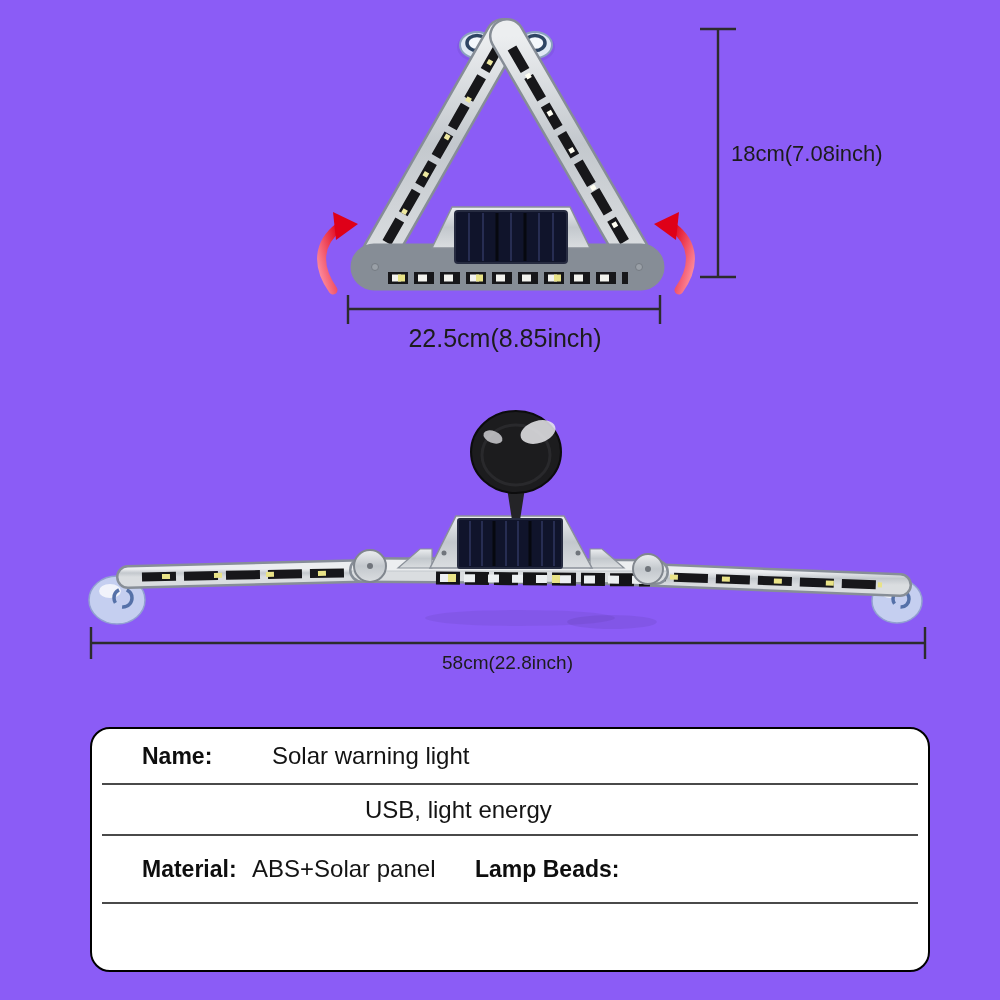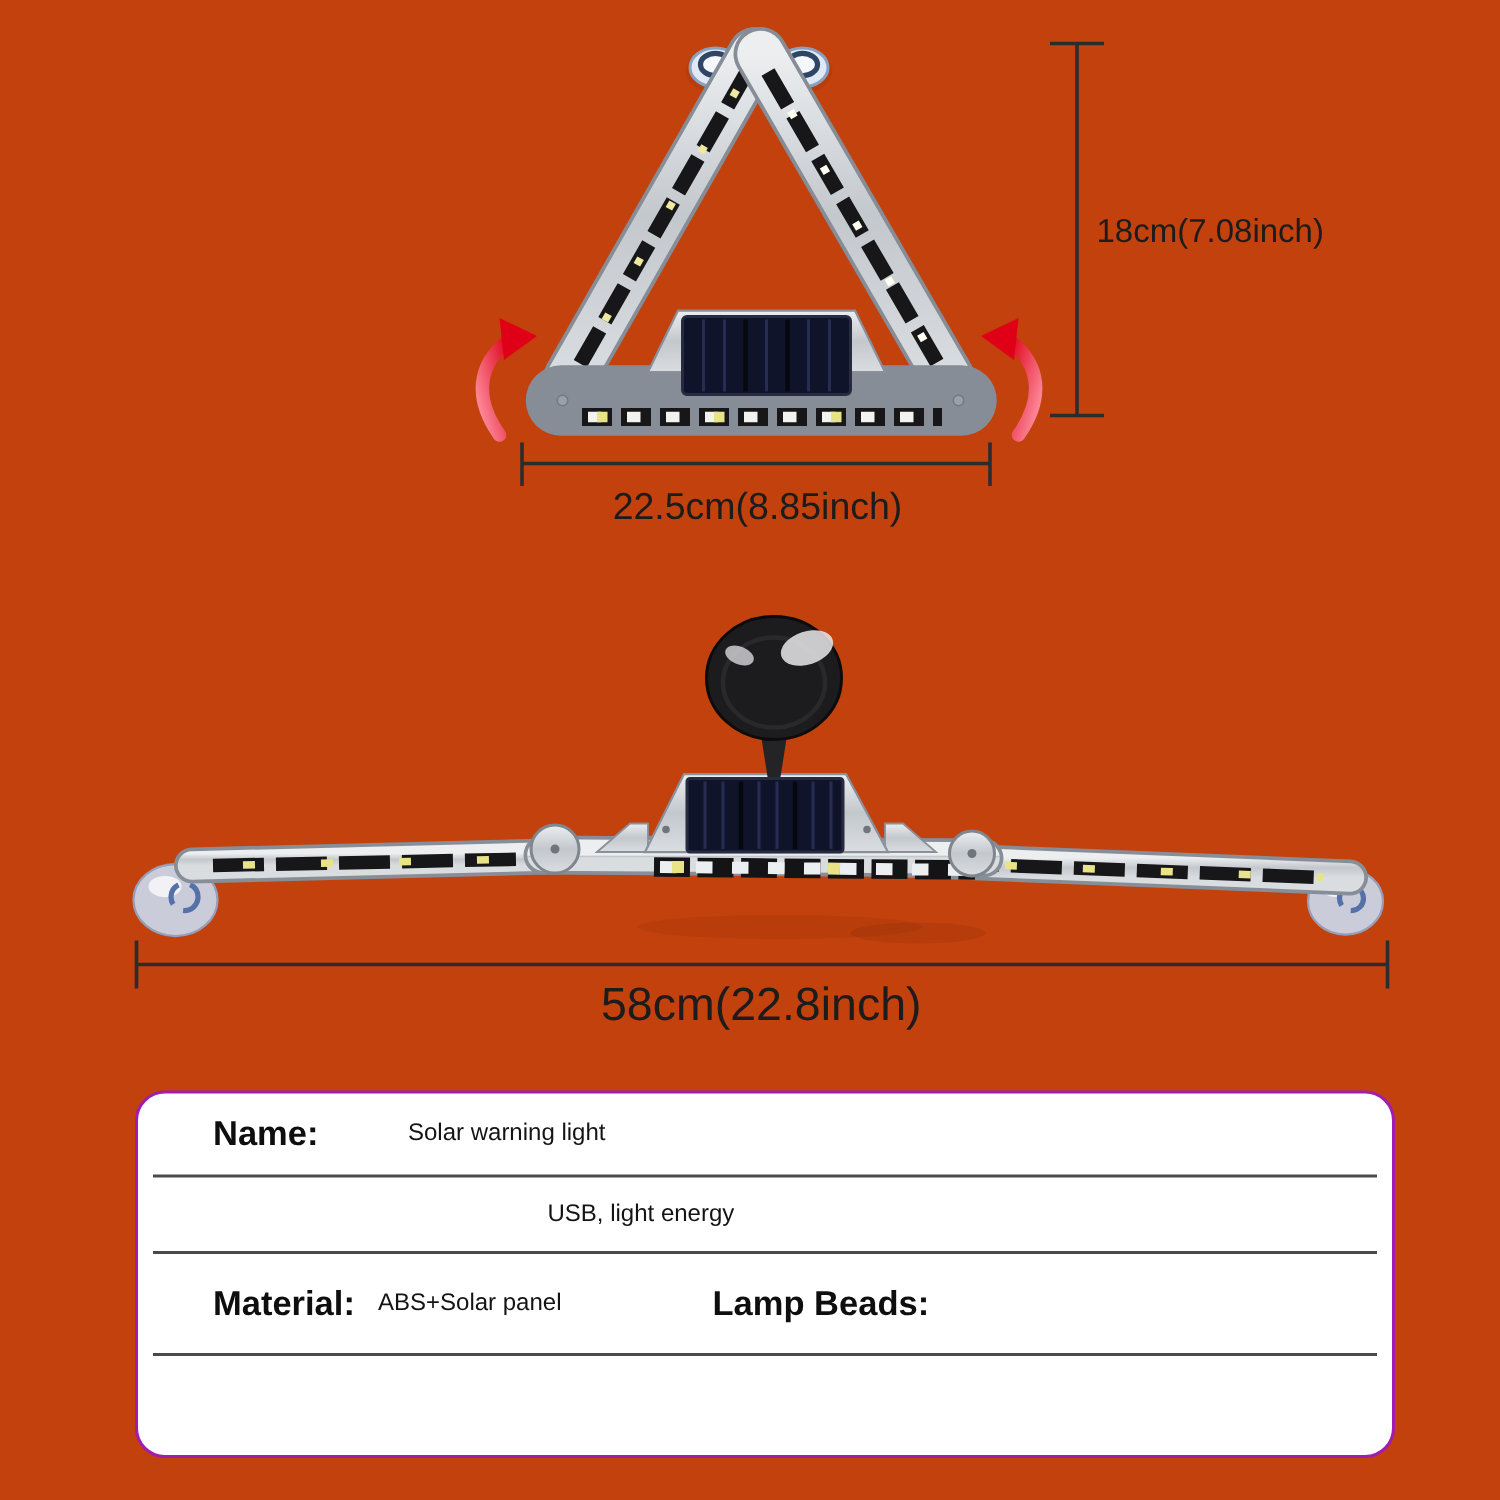--- a/index.html
+++ b/index.html
@@ -1,36 +1,36 @@
 <!DOCTYPE html>
 <html><head>
 <meta charset="utf-8">
 <style>
   html,body{margin:0;padding:0;background:#fff;}
   .canvas{
-    position:relative;width:1000px;height:1000px;background:#c2410c;
+    position:relative;width:1000px;height:1000px;background:#8b5cf6;
     font-family:"Liberation Sans", sans-serif;color:#151515;overflow:hidden;
   }
   .layer{position:absolute;inset:0;width:1000px;height:1000px;}
   .dim-label{position:absolute;color:#1c1c1c;white-space:nowrap;}
   .dim-height{left:731px;top:141px;font-size:22px;}
   .dim-tri-width{left:340px;top:324px;width:330px;text-align:center;font-size:25px;}
-  .dim-bar-width{left:90px;top:652px;width:835px;text-align:center;font-size:31px;}
+  .dim-bar-width{left:90px;top:652px;width:835px;text-align:center;font-size:19px;}
   .spec-table{
     position:absolute;left:90px;top:727px;width:840px;height:245px;
-    border:2px solid #a21caf;border-radius:20px;box-sizing:border-box;
+    border:2px solid #000000;border-radius:20px;box-sizing:border-box;
     padding:0 10px;background:#fff;
   }
   .spec-row{position:relative;box-sizing:border-box;border-bottom:2px solid #4a4a4a;}
   .spec-row.r1{height:56px;}
   .spec-row.r2{height:51px;}
   .spec-row.r3{height:68px;}
   .spec-row.r4{height:53px;}
   .spec-label{position:absolute;top:50%;transform:translateY(-50%);font-weight:700;font-size:23px;color:#0e0e0e;white-space:nowrap;}
-  .spec-value{position:absolute;top:50%;transform:translateY(-50%);font-weight:400;font-size:16px;color:#141414;white-space:nowrap;}
+  .spec-value{position:absolute;top:50%;transform:translateY(-50%);font-weight:400;font-size:24px;color:#141414;white-space:nowrap;}
   .r1 .spec-label{left:40px;} .r1 .spec-value{left:170px;}
   .r2 .spec-label{left:40px;} .r2 .spec-value{left:263px;}
   .r3 .l1{left:40px;} .r3 .v1{left:150px;} .r3 .l2{left:373px;} .r3 .v2{left:542px;}
   .r4 .l1{left:40px;} .r4 .v1{left:125px;} .r4 .l2{left:370px;} .r4 .v2{left:510px;}
 </style>
 </head>
 <body>
 
 <div class="canvas">
 

